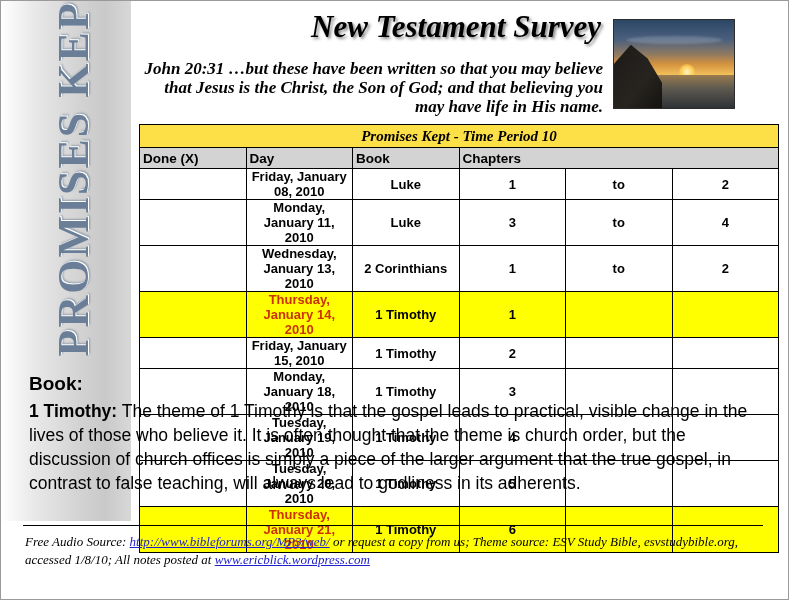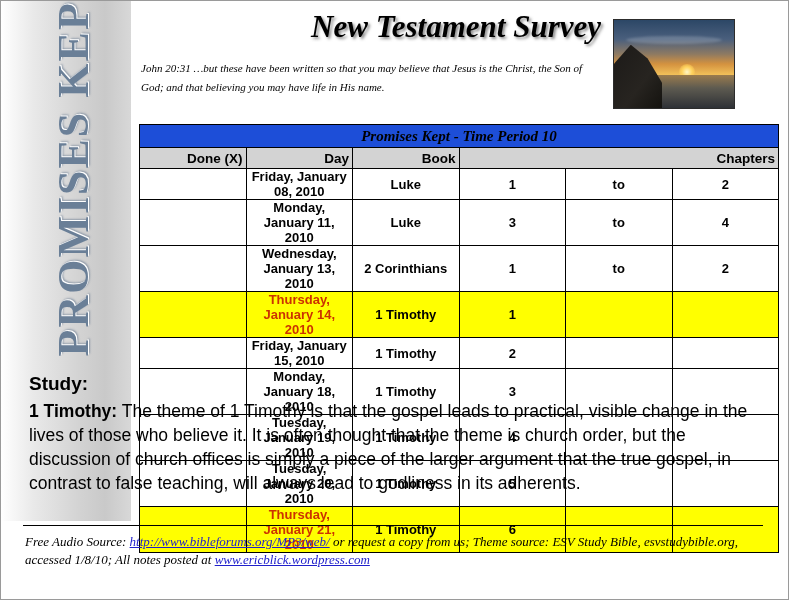--- a/index.html
+++ b/index.html
@@ -58,25 +58,25 @@
     font-weight: bold;
     font-size: 31px;
     color: #000000;
     text-shadow: 2px 2px 3px rgba(120,120,120,0.85);
   }
   .verse {
     position: absolute;
     left: 140px;
     top: 58px;
     width: 462px;
-    text-align: left;
-    font-family: "Liberation Serif", serif;
-    font-weight: normal;
+    text-align: right;
+    font-family: "Liberation Serif", serif;
+    font-weight: bold;
     font-style: italic;
-    font-size: 11px;
+    font-size: 17px;
     line-height: 19px;
     color: #000000;
   }
   .verse .ref { font-style: italic; }
   .photo {
     position: absolute;
     left: 612px;
     top: 18px;
     width: 120px;
     height: 88px;
@@ -120,31 +120,31 @@
   }
   .sched td, .sched th {
     border: 1px solid #000000;
     font-size: 13px;
     font-weight: bold;
     height: 20px;
     padding: 0 3px;
     color: #000000;
   }
   .sched .hdr-main {
-    background: #1d4ed8;
+    background: #fde047;
     text-align: center;
     font-family: "Liberation Serif", serif;
     font-style: italic;
     font-weight: bold;
     font-size: 15px;
     height: 22px;
   }
   .sched .hdr {
     background: #d3d3d3;
-    text-align: right;
+    text-align: left;
     font-size: 13.5px;
     margin-top: 11px;
   }
   .c-done { width: 80px; }
   .c-day  { width: 297px; text-align: center; }
   .c-book { width: 113px; text-align: center; }
   .c-ch   { width: 50px; text-align: center; }
   .c-to   { width: 44px; text-align: center; }
   .c-ch2  { width: 56px; text-align: center; }
   .row-hl td { background: #ffff00; }
@@ -295,21 +295,21 @@
         <td class="c-done"></td>
         <td class="c-day">Thursday, January 21, 2010</td>
         <td class="c-book">1 Timothy</td>
         <td class="c-ch">6</td>
         <td class="c-to"></td>
         <td class="c-ch2"></td>
       </tr>
     </tbody>
   </table>
 
-  <div class="theme-label">Study:</div>
+  <div class="theme-label">Book:</div>
   <div class="theme-body">
     <span class="book">1 Timothy:</span>
     <span>The theme of 1 Timothy is that the gospel leads to practical, visible change in the lives of those who believe it. It is often thought that the theme is church order, but the discussion of church offices is simply a piece of the larger argument that the true gospel, in contrast to false teaching, will always lead to godliness in its adherents.</span>
   </div>
 
   <div class="footer-rule"></div>
   <div class="footer">
     <span>Free Audio Source:</span>
     <a href="#">http://www.bibleforums.org/MP3/web/</a>
     <span>or request a copy from us;</span>

